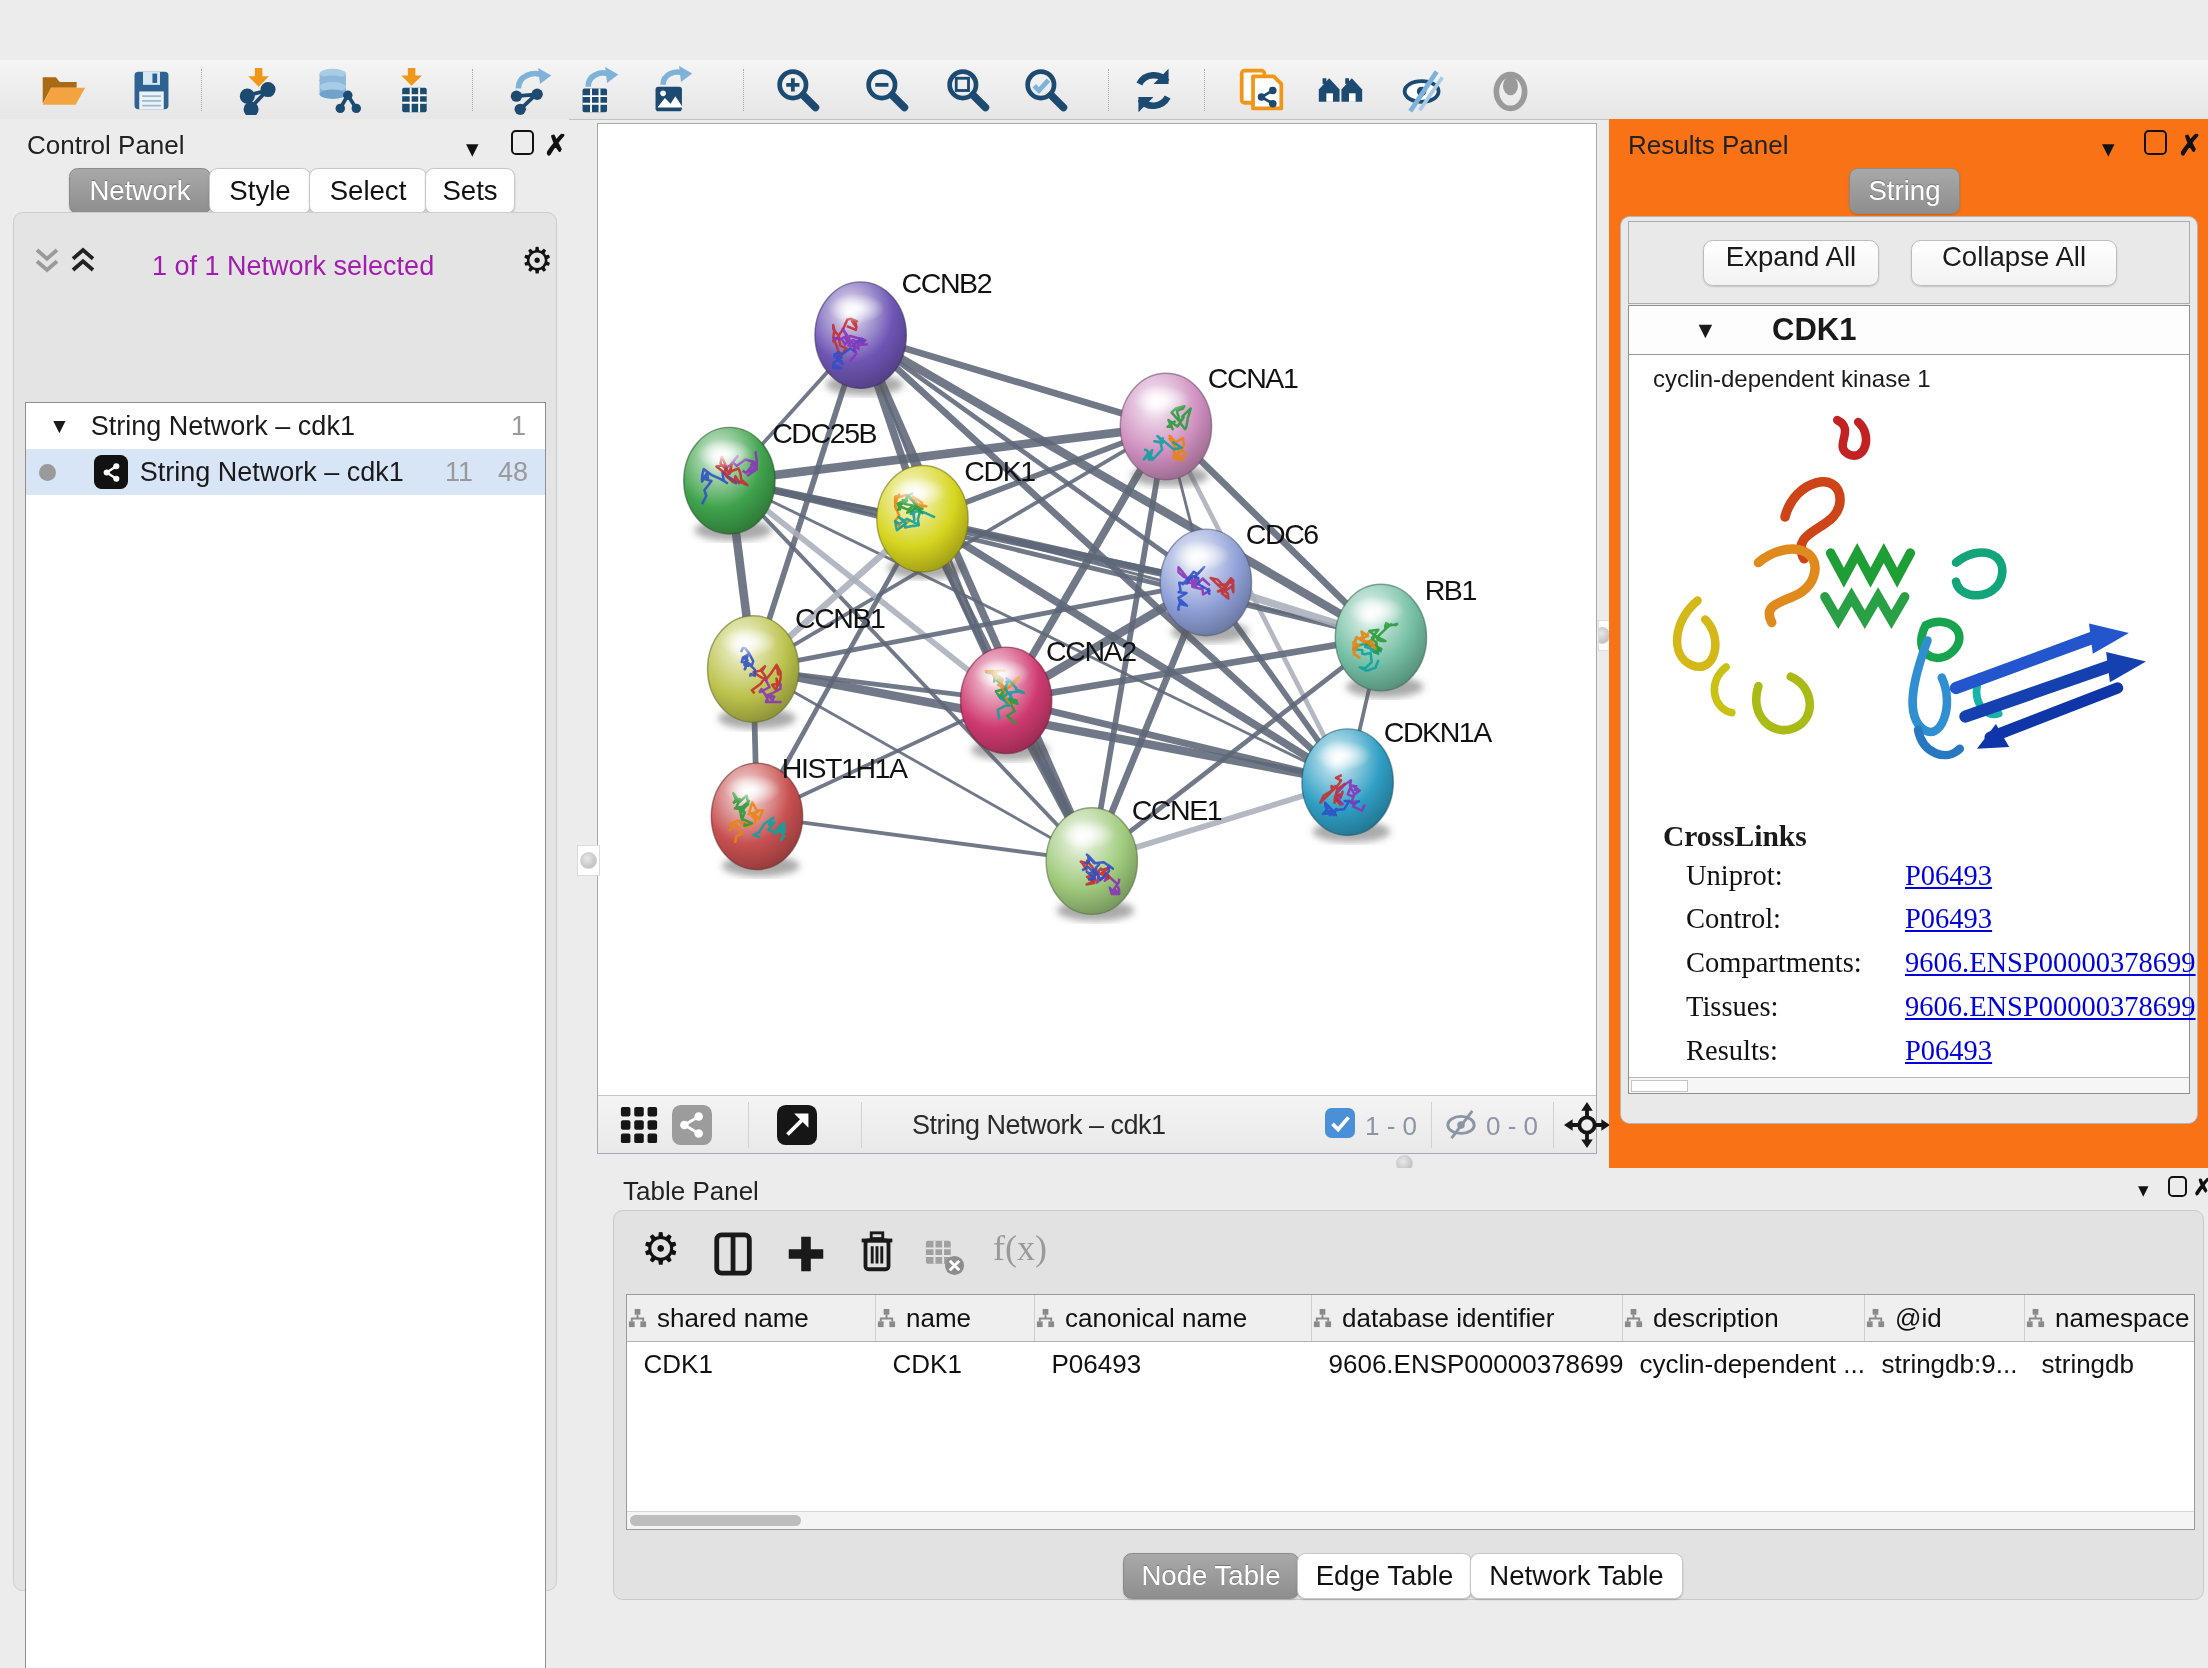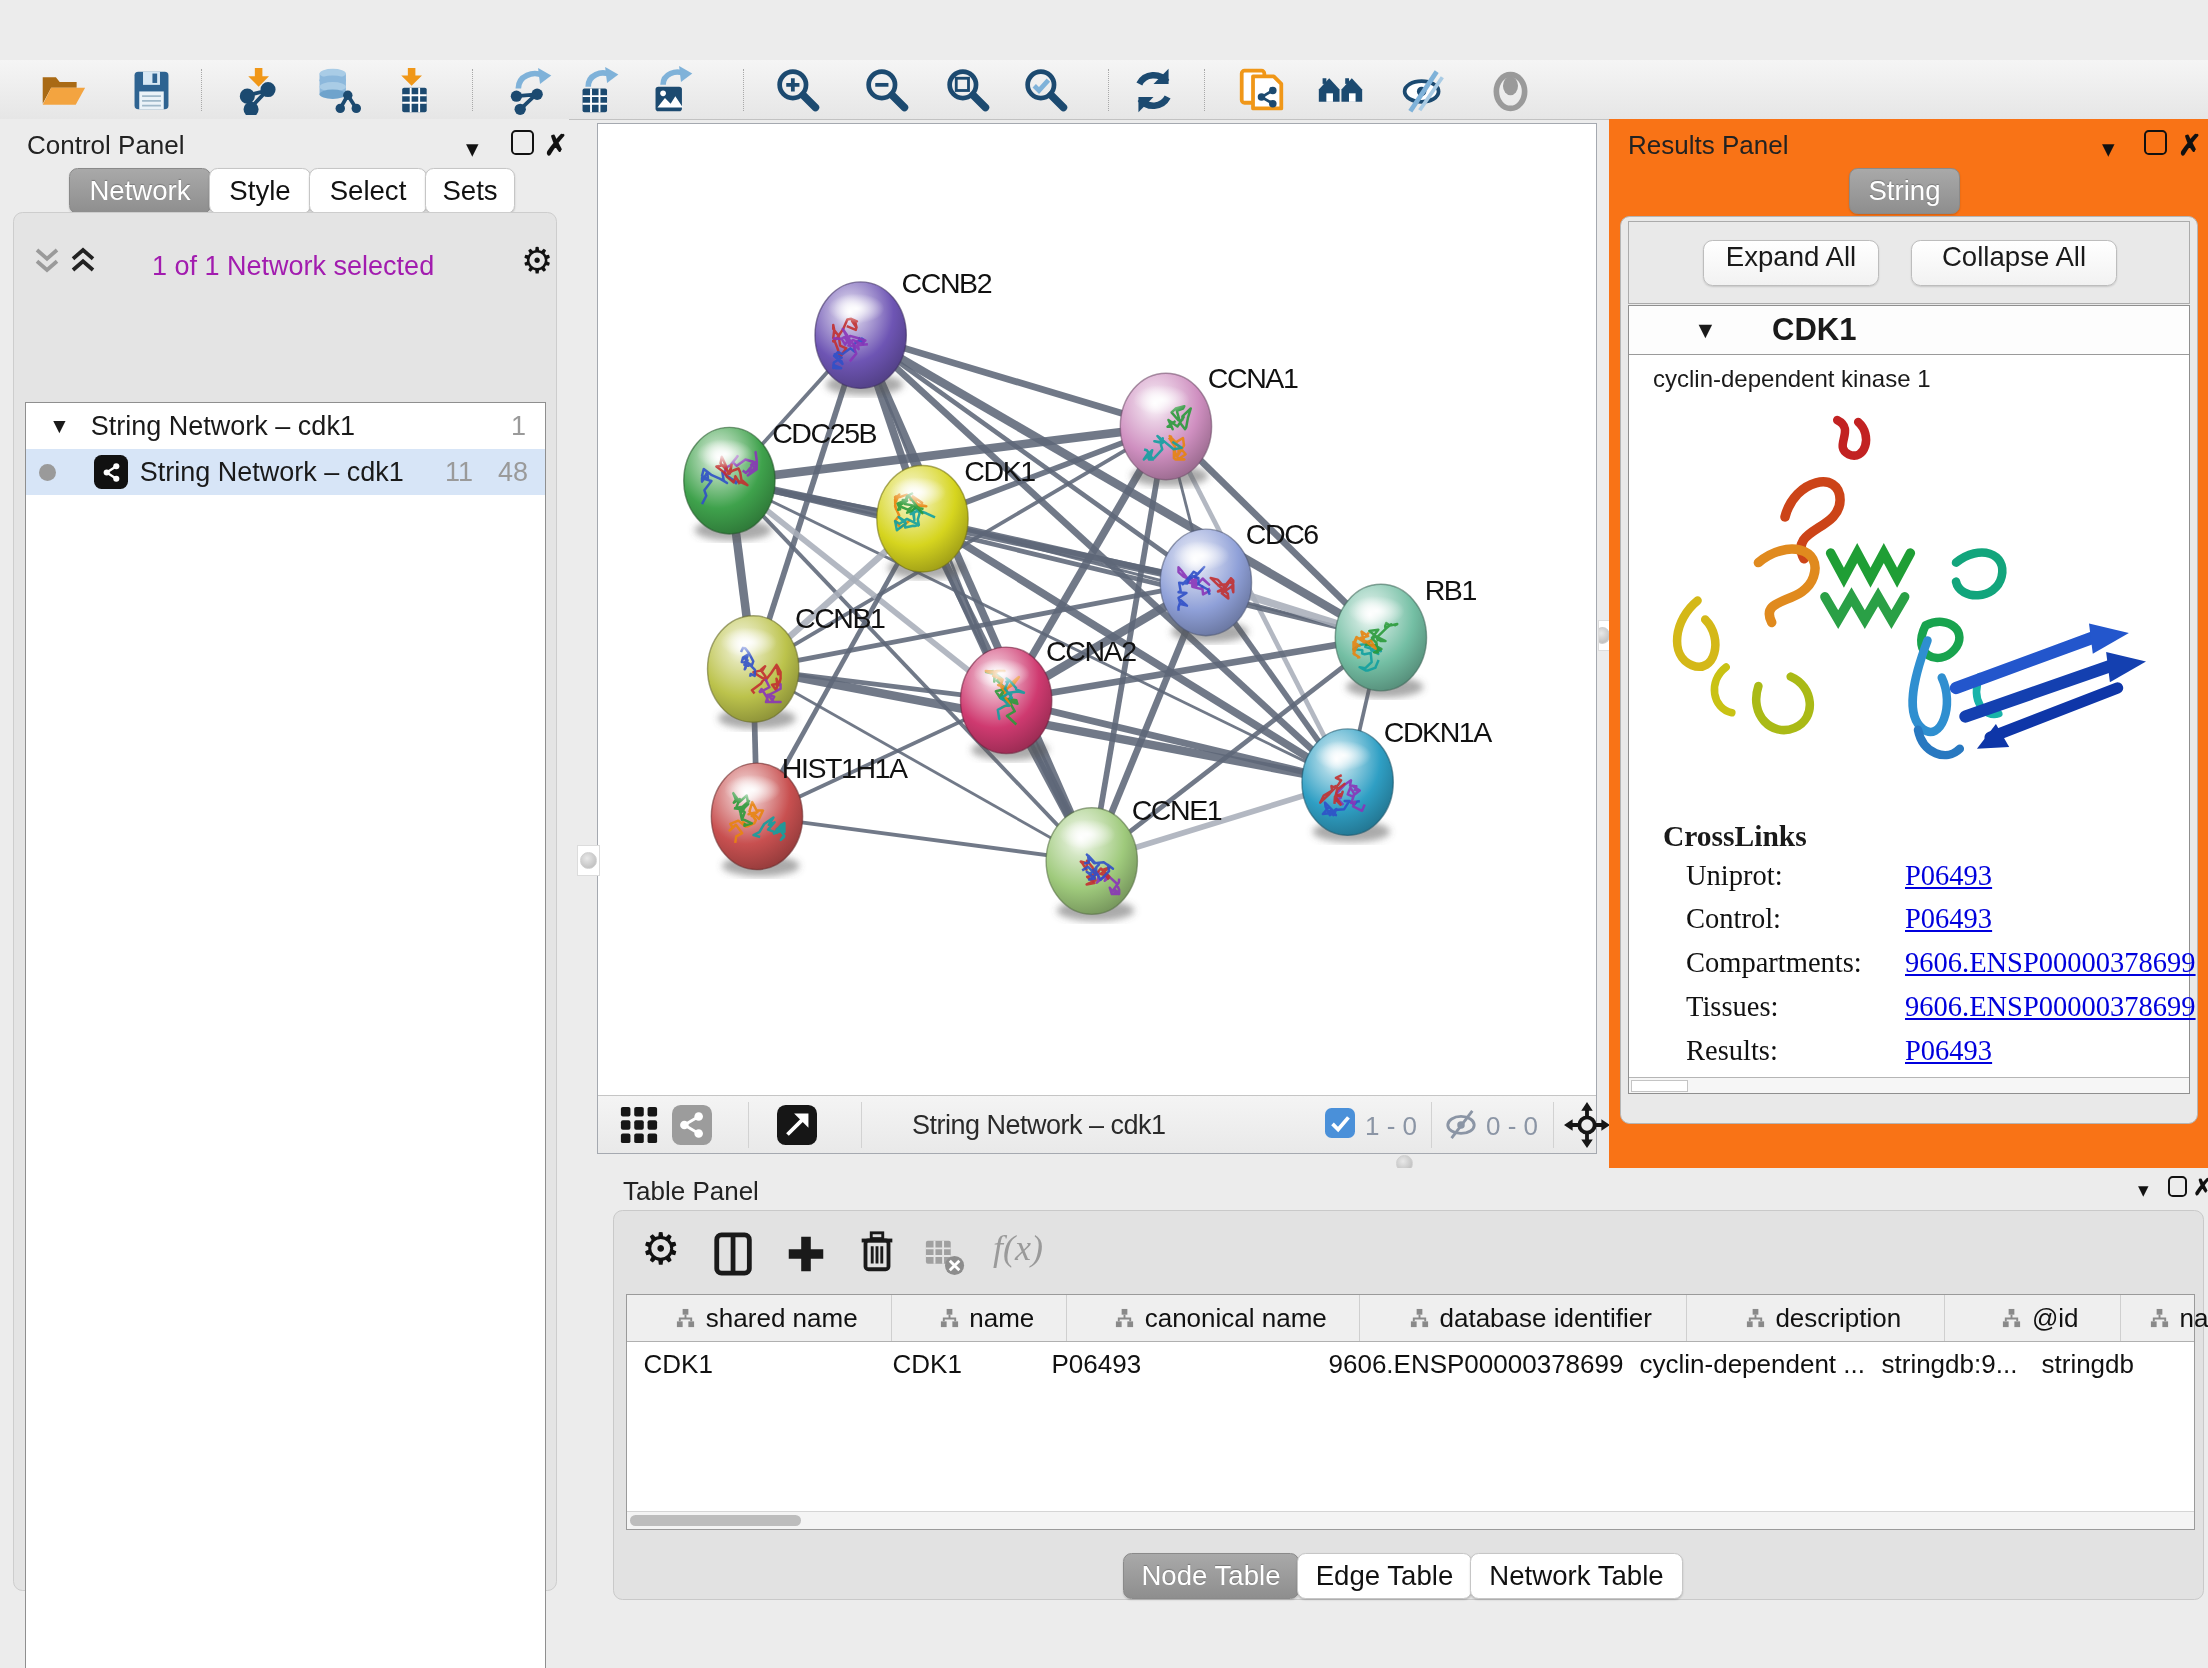--- a/index.html
+++ b/index.html
@@ -51,26 +51,26 @@
   .rpanel{position:absolute;left:1609px;top:119px;width:599px;height:1049px;background:#f97316;}
   .rbtn{position:absolute;height:44px;background:linear-gradient(#ffffff,#f2f2f2);border:1px solid #bdbdbd;border-radius:9.5px;
     display:flex;align-items:flex-start;justify-content:center;font-size:27.6px;box-shadow:0 1px 1.9px rgba(0,0,0,.15);}
   .clrow{position:absolute;left:38px;width:514px;height:44px;font-family:"Liberation Serif",serif;font-size:28.5px;}
   .clrow .cll{position:absolute;left:19px;color:#111;}
   .clrow .clv{position:absolute;left:238px;color:#0000dd;text-decoration:underline;}
   
   .tpanel{position:absolute;left:597px;top:1168px;width:1611px;height:439px;background:#ececec;}
   .tgrid{position:absolute;left:28.5px;top:126px;width:1569px;height:236px;background:#fff;border:1.9px solid #9a9a9a;box-sizing:border-box;}
   .thead{display:flex;height:46px;background:#efefef;border-bottom:1.9px solid #b0b0b0;}
-  .thcell{display:flex;align-items:center;justify-content:center;gap:9.5px;font-size:26px;color:#111;
-    border-right:1px solid #cfcfcf;box-sizing:border-box;overflow:hidden;white-space:nowrap;flex:none;margin-left:16px;}
+  .thcell{display:flex;align-items:center;gap:9.5px;font-size:26px;color:#111;
+    border-right:1px solid #cfcfcf;box-sizing:border-box;overflow:hidden;white-space:nowrap;flex:none;}
   .tbrow{display:flex;height:44px;}
   .tbcell{display:flex;align-items:center;padding-left:17px;font-size:26px;color:#111;box-sizing:border-box;
     overflow:hidden;white-space:nowrap;flex:none;}
-  .fx{font-family:"Liberation Serif",serif;font-style:italic;font-size:36px;color:#9a9a9a;}
+  .fx{font-family:"Liberation Serif",serif;font-size:36px;color:#9a9a9a;}
   
   .statusbar{position:absolute;left:0;top:1607px;width:2208px;height:61px;background:linear-gradient(#fafafa,#e9e9e9);
     border-top:1px solid #c9c9c9;}
   .sbtn{position:absolute;top:7.6px;height:42px;background:#fdfdfd;border:1.9px solid #a9a9a9;
     display:flex;align-items:center;justify-content:center;}
   .dot-handle{position:absolute;width:15px;height:15px;border-radius:50%;
     background:radial-gradient(circle at 40% 35%,#e8e8e8,#b5b5b5);border:1px solid #cfcfcf;}
   .handle-sq{position:absolute;background:#fff;border:1px solid #dcdcdc;display:flex;align-items:center;justify-content:center;}
 </style>
 </head>

